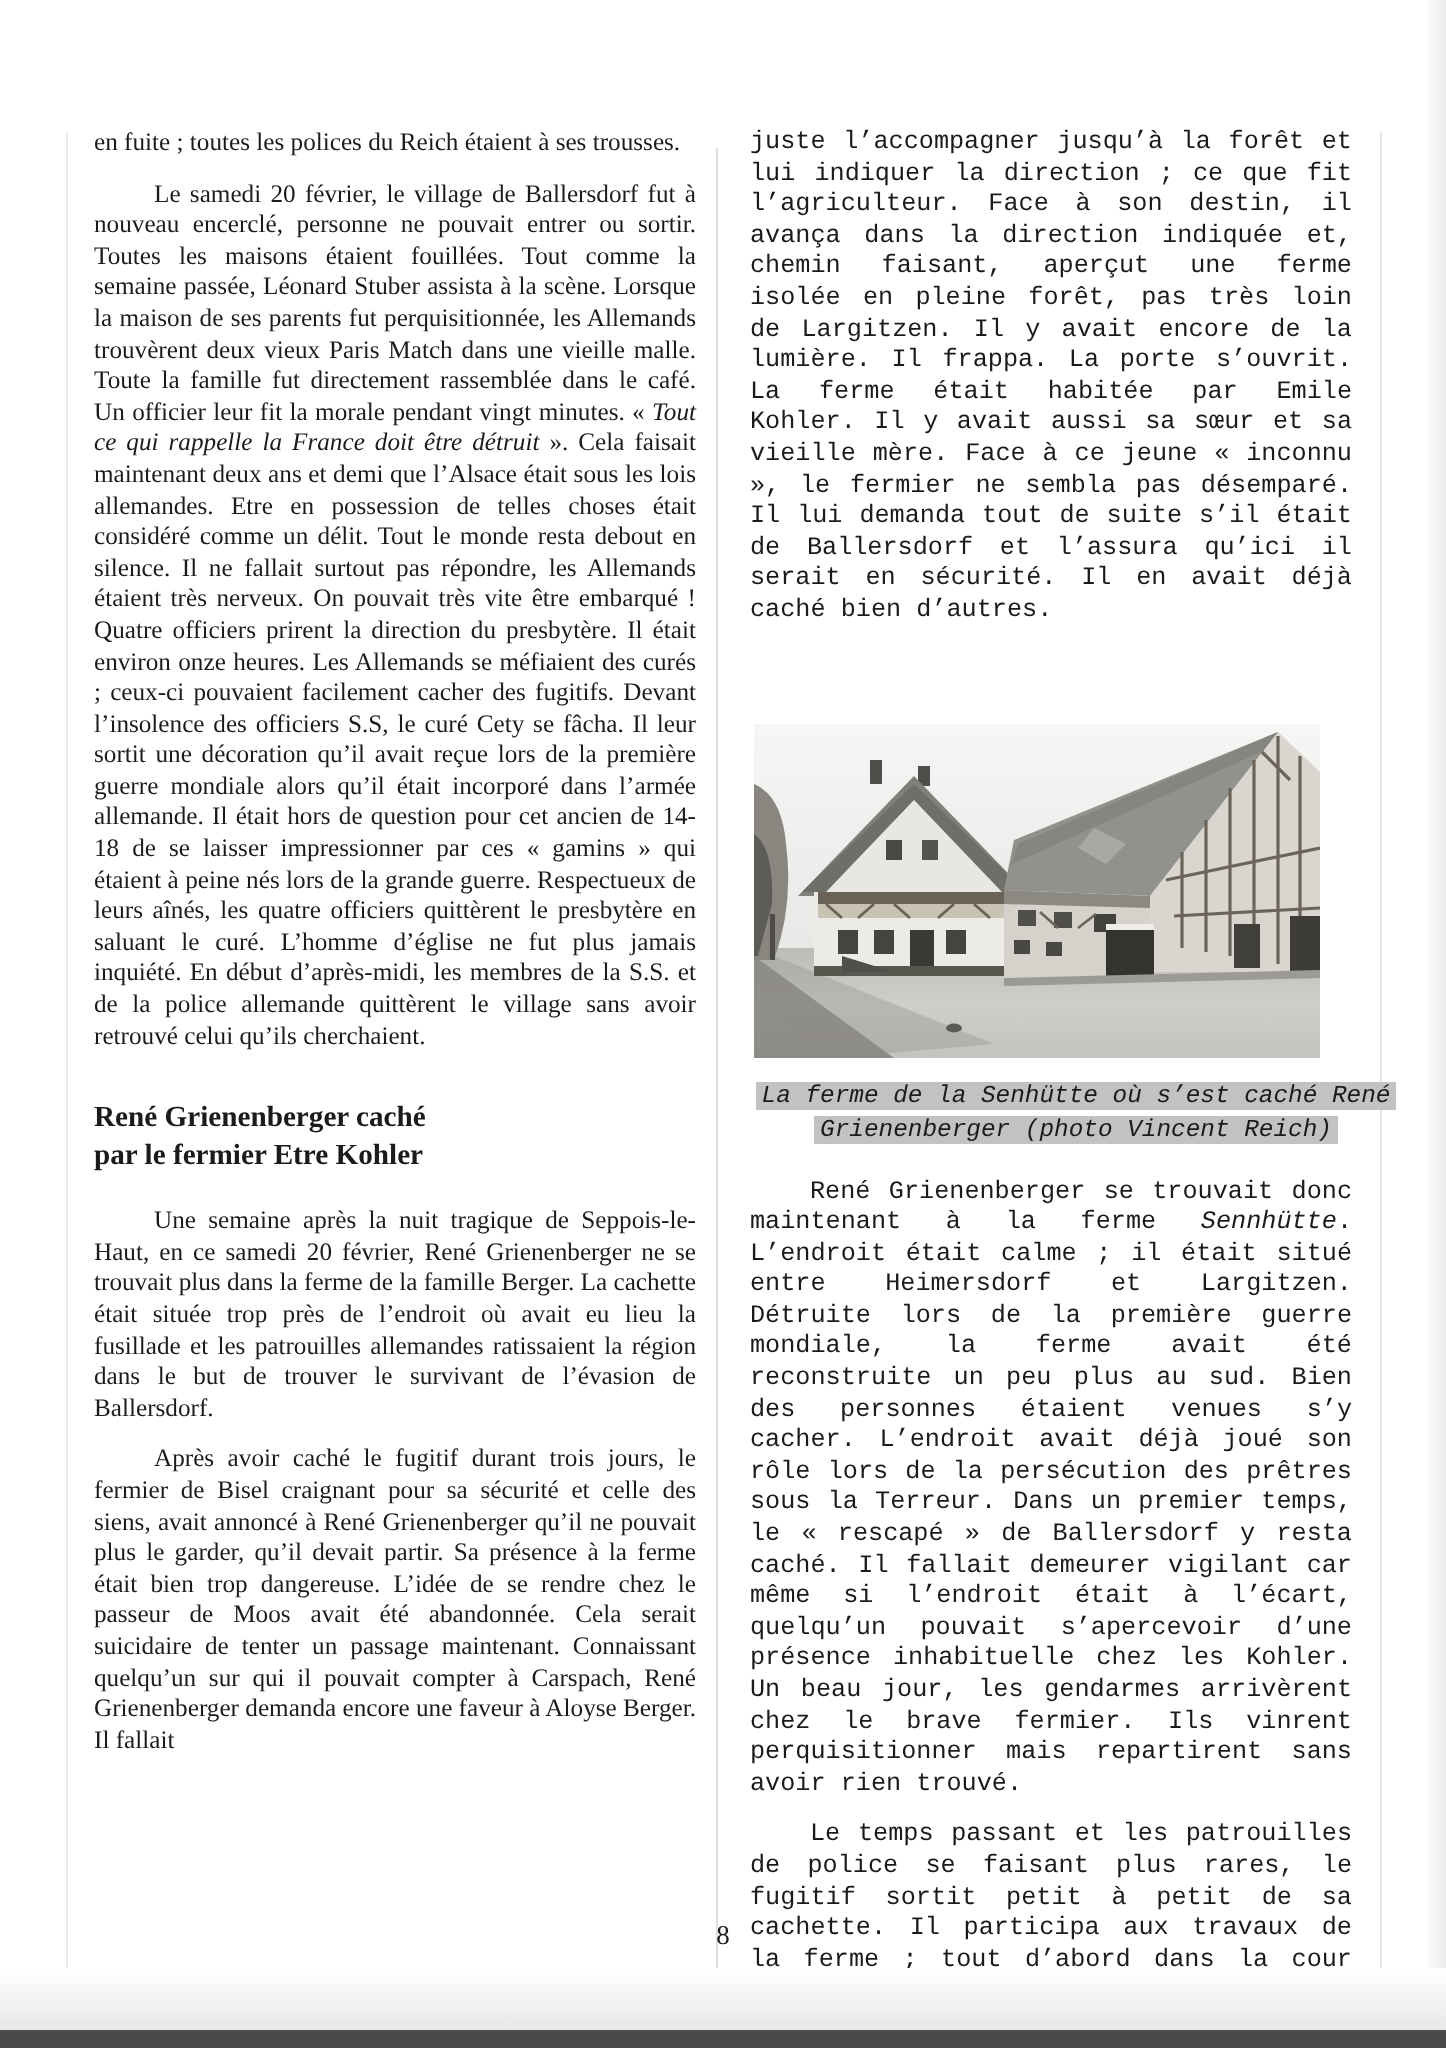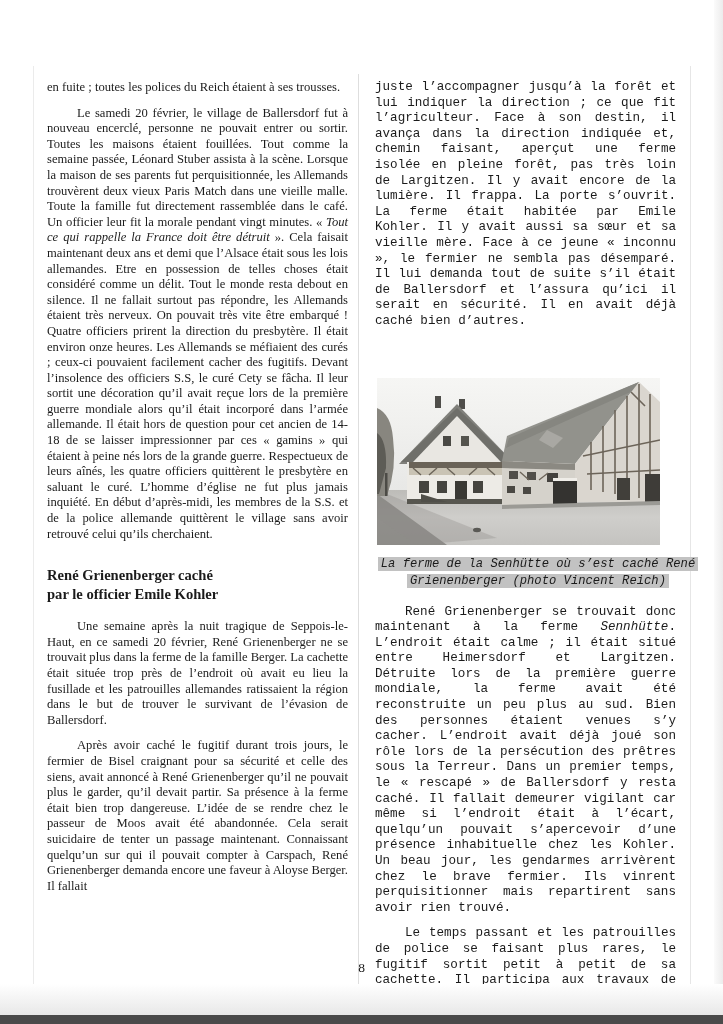--- a/index.html
+++ b/index.html
@@ -3,21 +3,21 @@
 <meta charset="utf-8">
 <style>
   html,body{margin:0;padding:0;}
   body{
     width:723px;height:1024px;position:relative;overflow:hidden;
     background:#ffffff;
     font-family:"Liberation Serif", serif;
     color:#1b1b1b;
   }
   .page{position:absolute;inset:0;}
-  .col{position:absolute;top:80px;width:301px;}
+  .col{position:absolute;top:64px;width:301px;}
   .col-left{left:47px;}
   .col-right{left:375px;font-family:Liberation Mono, monospace;}
   .para{
     margin:0 0 10px 0;
     font-size:12.6px;line-height:15.6px;
     text-align:justify;
   }
   .para.ind{text-indent:30px;}
   .it{font-style:italic;}
   .heading{
@@ -55,21 +55,21 @@
   <div class="vline line-left"></div>
   <div class="vline line-gutter"></div>
   <div class="vline line-right"></div>
   <div class="edge-strip"></div>
 
   <div class="col col-left">
       <p class="para"><span>en fuite ; toutes les polices du Reich étaient à ses trousses.</span></p>
       <p class="para ind"><span>Le samedi 20 février, le village de Ballersdorf fut à nouveau encerclé, personne ne pouvait entrer ou sortir. Toutes les maisons étaient fouillées. Tout comme la semaine passée, Léonard Stuber assista à la scène. Lorsque la maison de ses parents fut perquisitionnée, les Allemands trouvèrent deux vieux Paris Match dans une vieille malle. Toute la famille fut directement rassemblée dans le café. Un officier leur fit la morale pendant vingt minutes. « </span><span class="it">Tout ce qui rappelle la France doit être détruit</span><span> ». Cela faisait maintenant deux ans et demi que l’Alsace était sous les lois allemandes. Etre en possession de telles choses était considéré comme un délit. Tout le monde resta debout en silence. Il ne fallait surtout pas répondre, les Allemands étaient très nerveux. On pouvait très vite être embarqué ! Quatre officiers prirent la direction du presbytère. Il était environ onze heures. Les Allemands se méfiaient des curés ; ceux-ci pouvaient facilement cacher des fugitifs. Devant l’insolence des officiers S.S, le curé Cety se fâcha. Il leur sortit une décoration qu’il avait reçue lors de la première guerre mondiale alors qu’il était incorporé dans l’armée allemande. Il était hors de question pour cet ancien de 14-18 de se laisser impressionner par ces « gamins » qui étaient à peine nés lors de la grande guerre. Respectueux de leurs aînés, les quatre officiers quittèrent le presbytère en saluant le curé. L’homme d’église ne fut plus jamais inquiété. En début d’après-midi, les membres de la S.S. et de la police allemande quittèrent le village sans avoir retrouvé celui qu’ils cherchaient.</span></p>
       <div class="heading">
         <div>René Grienenberger caché</div>
-        <div>par le officier Emile Kohler</div>
+        <div>par le fermier Etre Kohler</div>
       </div>
       <p class="para ind"><span>Une semaine après la nuit tragique de Seppois-le-Haut, en ce samedi 20 février, René Grienenberger ne se trouvait plus dans la ferme de la famille Berger. La cachette était située trop près de l’endroit où avait eu lieu la fusillade et les patrouilles allemandes ratissaient la région dans le but de trouver le survivant de l’évasion de Ballersdorf.</span></p>
       <p class="para ind"><span>Après avoir caché le fugitif durant trois jours, le fermier de Bisel craignant pour sa sécurité et celle des siens, avait annoncé à René Grienenberger qu’il ne pouvait plus le garder, qu’il devait partir. Sa présence à la ferme était bien trop dangereuse. L’idée de se rendre chez le passeur de Moos avait été abandonnée. Cela serait suicidaire de tenter un passage maintenant. Connaissant quelqu’un sur qui il pouvait compter à Carspach, René Grienenberger demanda encore une faveur à Aloyse Berger. Il fallait</span></p>
     </div>
 
   <div class="col col-right">
     <div>
         <p class="para"><span>juste l’accompagner jusqu’à la forêt et lui indiquer la direction ; ce que fit l’agriculteur. Face à son destin, il avança dans la direction indiquée et, chemin faisant, aperçut une ferme isolée en pleine forêt, pas très loin de Largitzen. Il y avait encore de la lumière. Il frappa. La porte s’ouvrit. La ferme était habitée par Emile Kohler. Il y avait aussi sa sœur et sa vieille mère. Face à ce jeune « inconnu », le fermier ne sembla pas désemparé. Il lui demanda tout de suite s’il était de Ballersdorf et l’assura qu’ici il serait en sécurité. Il en avait déjà caché bien d’autres.</span></p>
       </div>
 

